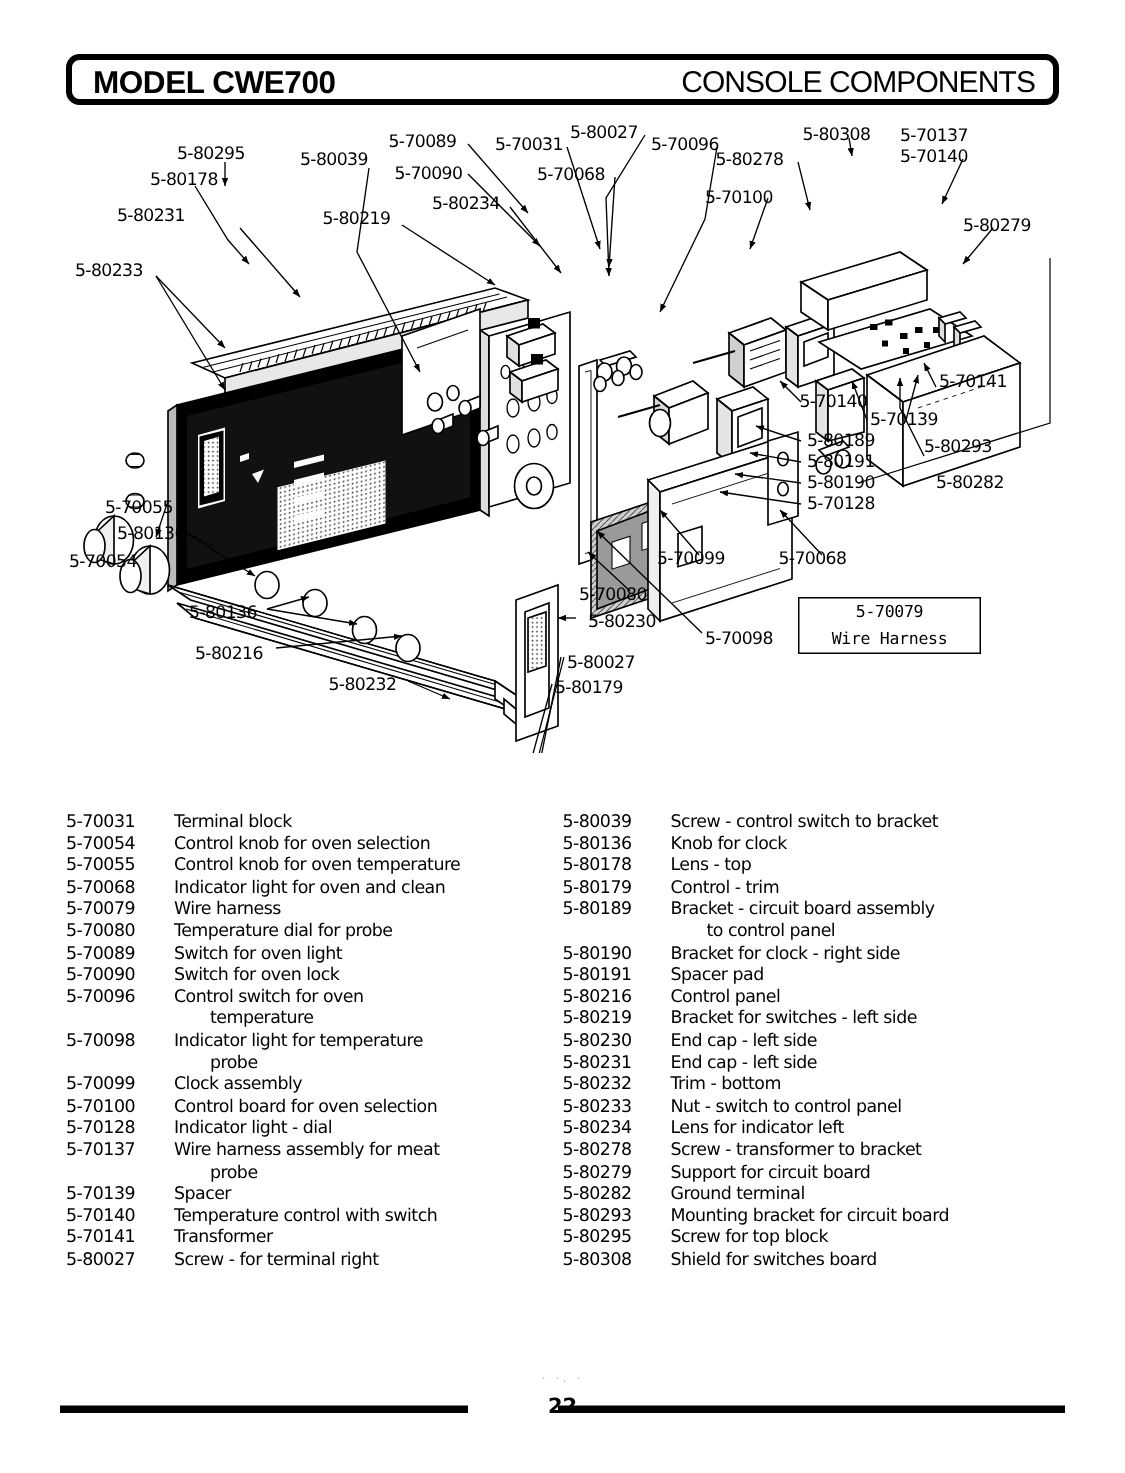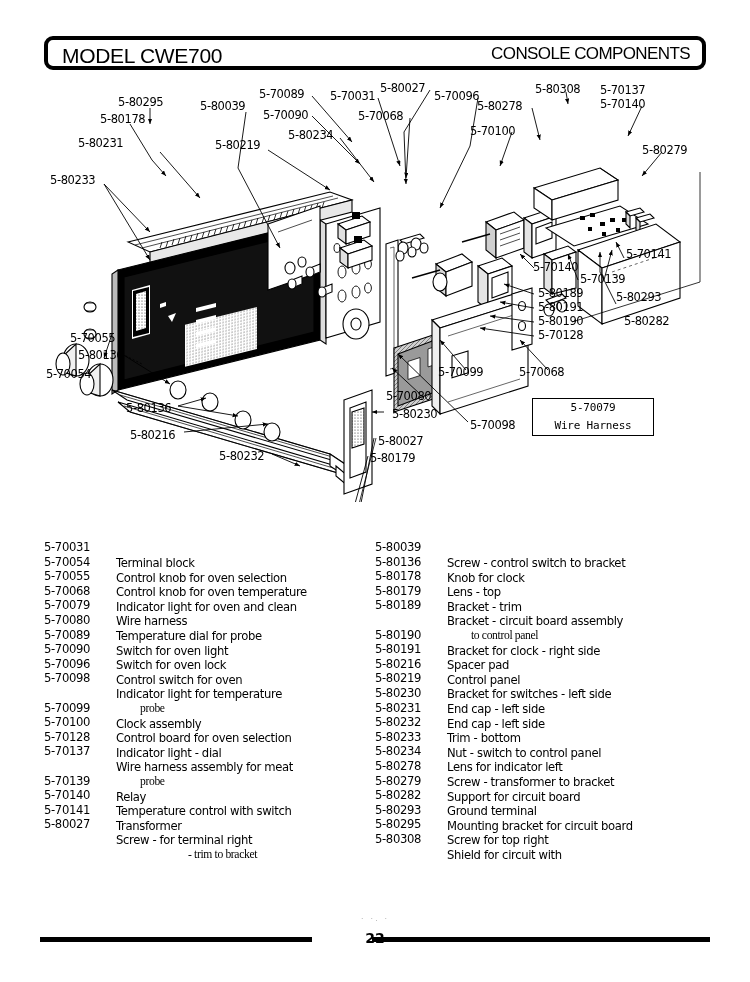--- a/index.html
+++ b/index.html
@@ -2,23 +2,23 @@
 <html><head>
 <meta charset="utf-8">
 <style>
   html,body{margin:0;padding:0;background:#fff;}
   body{width:750px;height:982px;position:relative;overflow:hidden;
        font-family:"Liberation Sans",sans-serif;color:#000;}
 
   
   #header-box{position:absolute;left:44px;top:36px;width:662px;height:34px;
       border:4px solid #000;border-radius:9px;box-sizing:border-box;}
-  #model-title{position:absolute;left:14px;top:4px;font-size:21px;font-weight:normal;
+  #model-title{position:absolute;left:14px;top:4px;font-size:21px;font-weight:bold;
       letter-spacing:-0.3px;}
-  #section-title{position:absolute;right:12px;top:4px;font-size:17px;
+  #section-title{position:absolute;right:12px;top:4px;font-size:20px;
       letter-spacing:-0.6px;}
 
   
   #diagram{position:absolute;left:0;top:72px;width:750px;height:430px;}
   #diagram svg{display:block;}
 
   .cal{font-family:"DejaVu Sans",sans-serif;font-size:11.5px;fill:#000;
        letter-spacing:-0.4px;}
 
   
@@ -28,22 +28,22 @@
       text-align:center;line-height:18px;letter-spacing:-0.2px;}
 
   
   #parts{position:absolute;left:0;top:540px;width:750px;height:340px;}
   .col{position:absolute;top:0;}
   .col.left{left:44px;width:340px;}
   .col.right{left:375px;width:350px;}
   .prow{position:relative;height:14.6px;font-family:"DejaVu Sans",sans-serif;
         font-size:11.6px;letter-spacing:-0.35px;white-space:nowrap;}
   .pnum{position:absolute;left:0;top:0;}
-  .pdesc{position:absolute;left:72px;top:16px;}
-  .pcont .pdesc{left:96px;font-family:Liberation Serif, serif;}
+  .pdesc{position:absolute;left:72px;top:0;}
+  .pcont .pdesc{left:96px;}
 
   
   #footer{position:absolute;left:0;top:925px;width:750px;height:30px;}
   #rule-left{position:absolute;left:40px;top:12px;width:272px;height:5px;background:#000;}
   #rule-right{position:absolute;right:40px;top:12px;width:338px;height:5px;background:#000;}
   #page-num{position:absolute;left:50%;top:5px;transform:translateX(-50%);
       font-family:"DejaVu Sans",sans-serif;font-size:14px;font-weight:bold;}
   #smudge{position:absolute;left:50%;top:-12px;transform:translateX(-50%);
       font-size:9px;color:#b5b5b5;letter-spacing:2px;}
 </style>
@@ -446,20 +446,24 @@
         <span class="pdesc">Switch for oven light</span>
       </div>
       <div class="prow">
         <span class="pnum">5-70090</span>
         <span class="pdesc">Switch for oven lock</span>
       </div>
       <div class="prow">
         <span class="pnum">5-70096</span>
         <span class="pdesc">Control switch for oven</span>
       </div>
+      <div class="prow pcont">
+        <span class="pnum"></span>
+        <span class="pdesc">temperature</span>
+      </div>
       <div class="prow">
         <span class="pnum">5-70098</span>
         <span class="pdesc">Indicator light for temperature</span>
       </div>
       <div class="prow pcont">
         <span class="pnum"></span>
         <span class="pdesc">probe</span>
       </div>
       <div class="prow">
         <span class="pnum">5-70099</span>
@@ -476,55 +480,51 @@
       <div class="prow">
         <span class="pnum">5-70137</span>
         <span class="pdesc">Wire harness assembly for meat</span>
       </div>
       <div class="prow pcont">
         <span class="pnum"></span>
         <span class="pdesc">probe</span>
       </div>
       <div class="prow">
         <span class="pnum">5-70139</span>
-        <span class="pdesc">Relay</span>
+        <span class="pdesc">Spacer</span>
       </div>
       <div class="prow">
         <span class="pnum">5-70140</span>
         <span class="pdesc">Temperature control with switch</span>
       </div>
       <div class="prow">
         <span class="pnum">5-70141</span>
         <span class="pdesc">Transformer</span>
       </div>
       <div class="prow">
         <span class="pnum">5-80027</span>
         <span class="pdesc">Screw -  for terminal right</span>
       </div>
-      <div class="prow pcont">
-        <span class="pnum"></span>
-        <span class="pdesc" style="left: 144px;">- trim to bracket</span>
-      </div>
     </div>
   <div class="col right" id="col-right">
       <div class="prow">
         <span class="pnum">5-80039</span>
         <span class="pdesc">Screw - control switch to bracket</span>
       </div>
       <div class="prow">
         <span class="pnum">5-80136</span>
         <span class="pdesc">Knob for clock</span>
       </div>
       <div class="prow">
         <span class="pnum">5-80178</span>
         <span class="pdesc">Lens - top</span>
       </div>
       <div class="prow">
         <span class="pnum">5-80179</span>
-        <span class="pdesc">Bracket - trim</span>
+        <span class="pdesc">Control - trim</span>
       </div>
       <div class="prow">
         <span class="pnum">5-80189</span>
         <span class="pdesc">Bracket - circuit board assembly</span>
       </div>
       <div class="prow pcont">
         <span class="pnum"></span>
         <span class="pdesc">to control panel</span>
       </div>
       <div class="prow">
@@ -574,25 +574,25 @@
       <div class="prow">
         <span class="pnum">5-80282</span>
         <span class="pdesc">Ground terminal</span>
       </div>
       <div class="prow">
         <span class="pnum">5-80293</span>
         <span class="pdesc">Mounting bracket for circuit board</span>
       </div>
       <div class="prow">
         <span class="pnum">5-80295</span>
-        <span class="pdesc">Screw for top right</span>
+        <span class="pdesc">Screw for top block</span>
       </div>
       <div class="prow">
         <span class="pnum">5-80308</span>
-        <span class="pdesc">Shield for circuit with</span>
+        <span class="pdesc">Shield for switches board</span>
       </div>
     </div>
 </div>
 
 <div id="footer">
   <div id="smudge">· ·. ·</div>
   <div id="rule-left"></div>
   <div id="page-num">22</div>
   <div id="rule-right"></div>
 </div>

